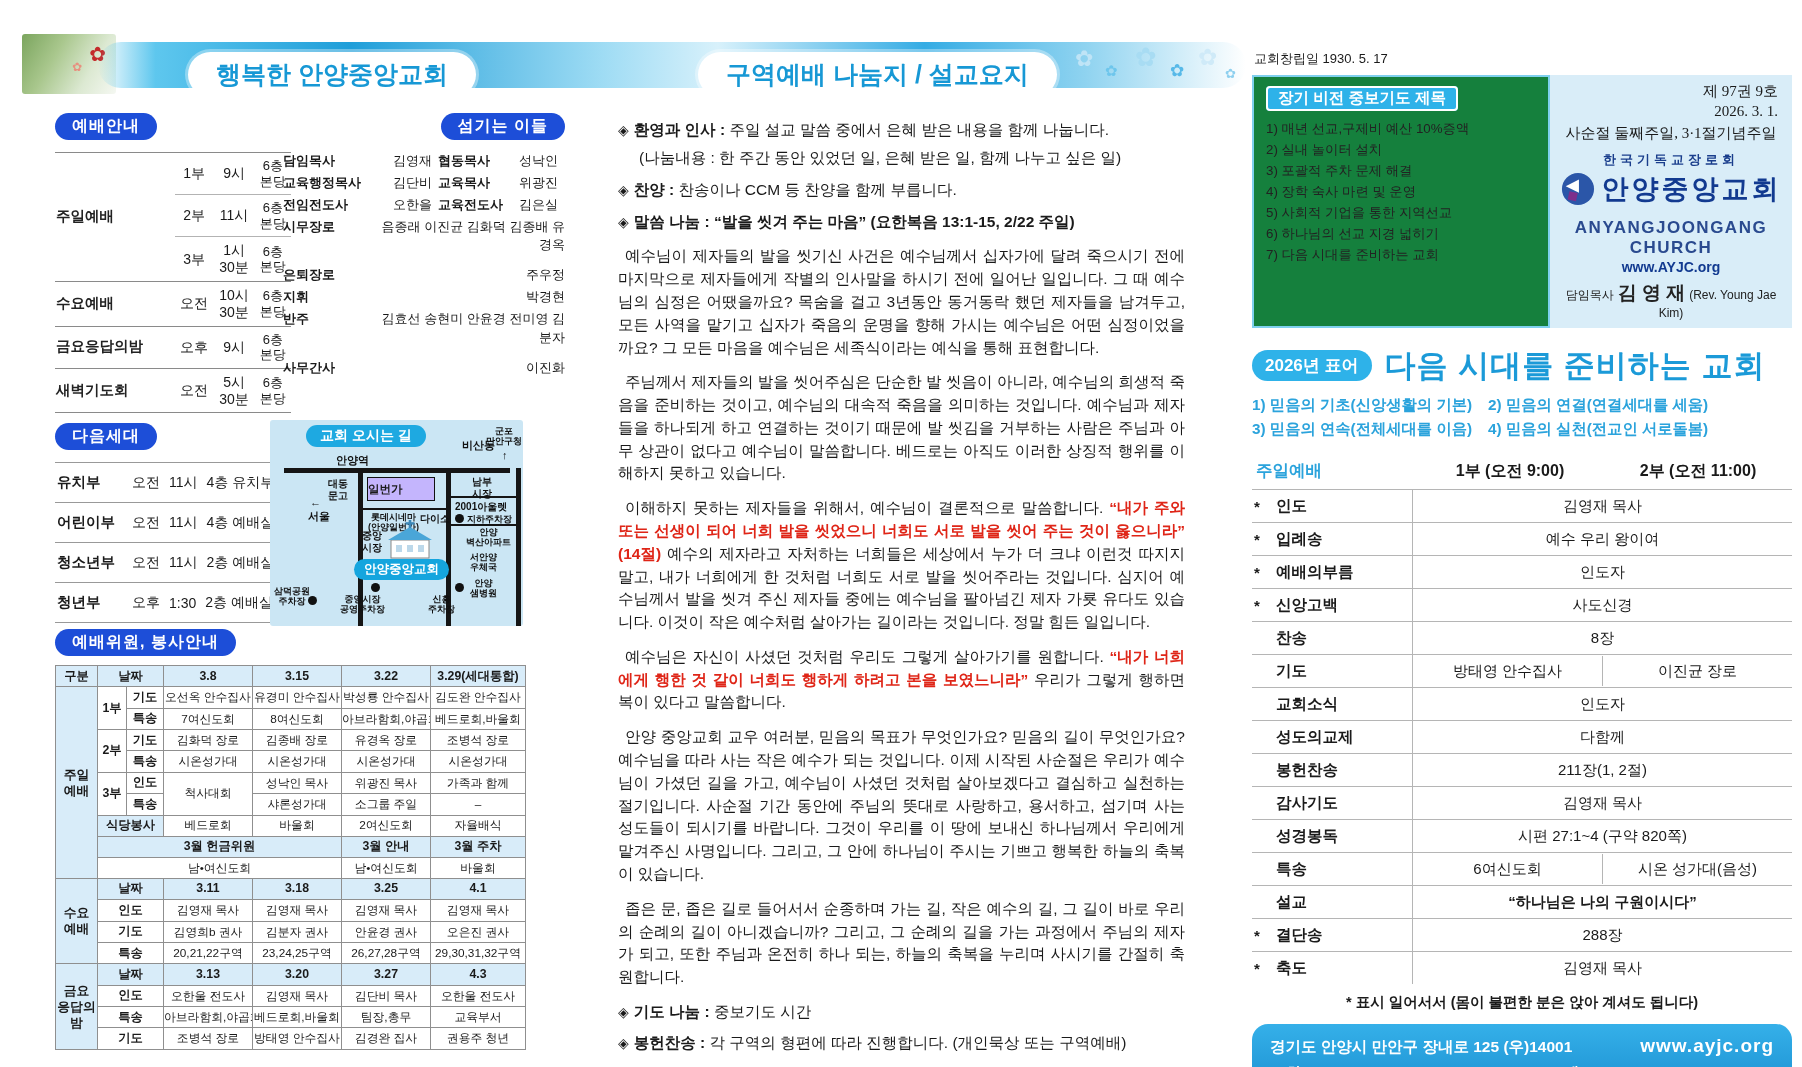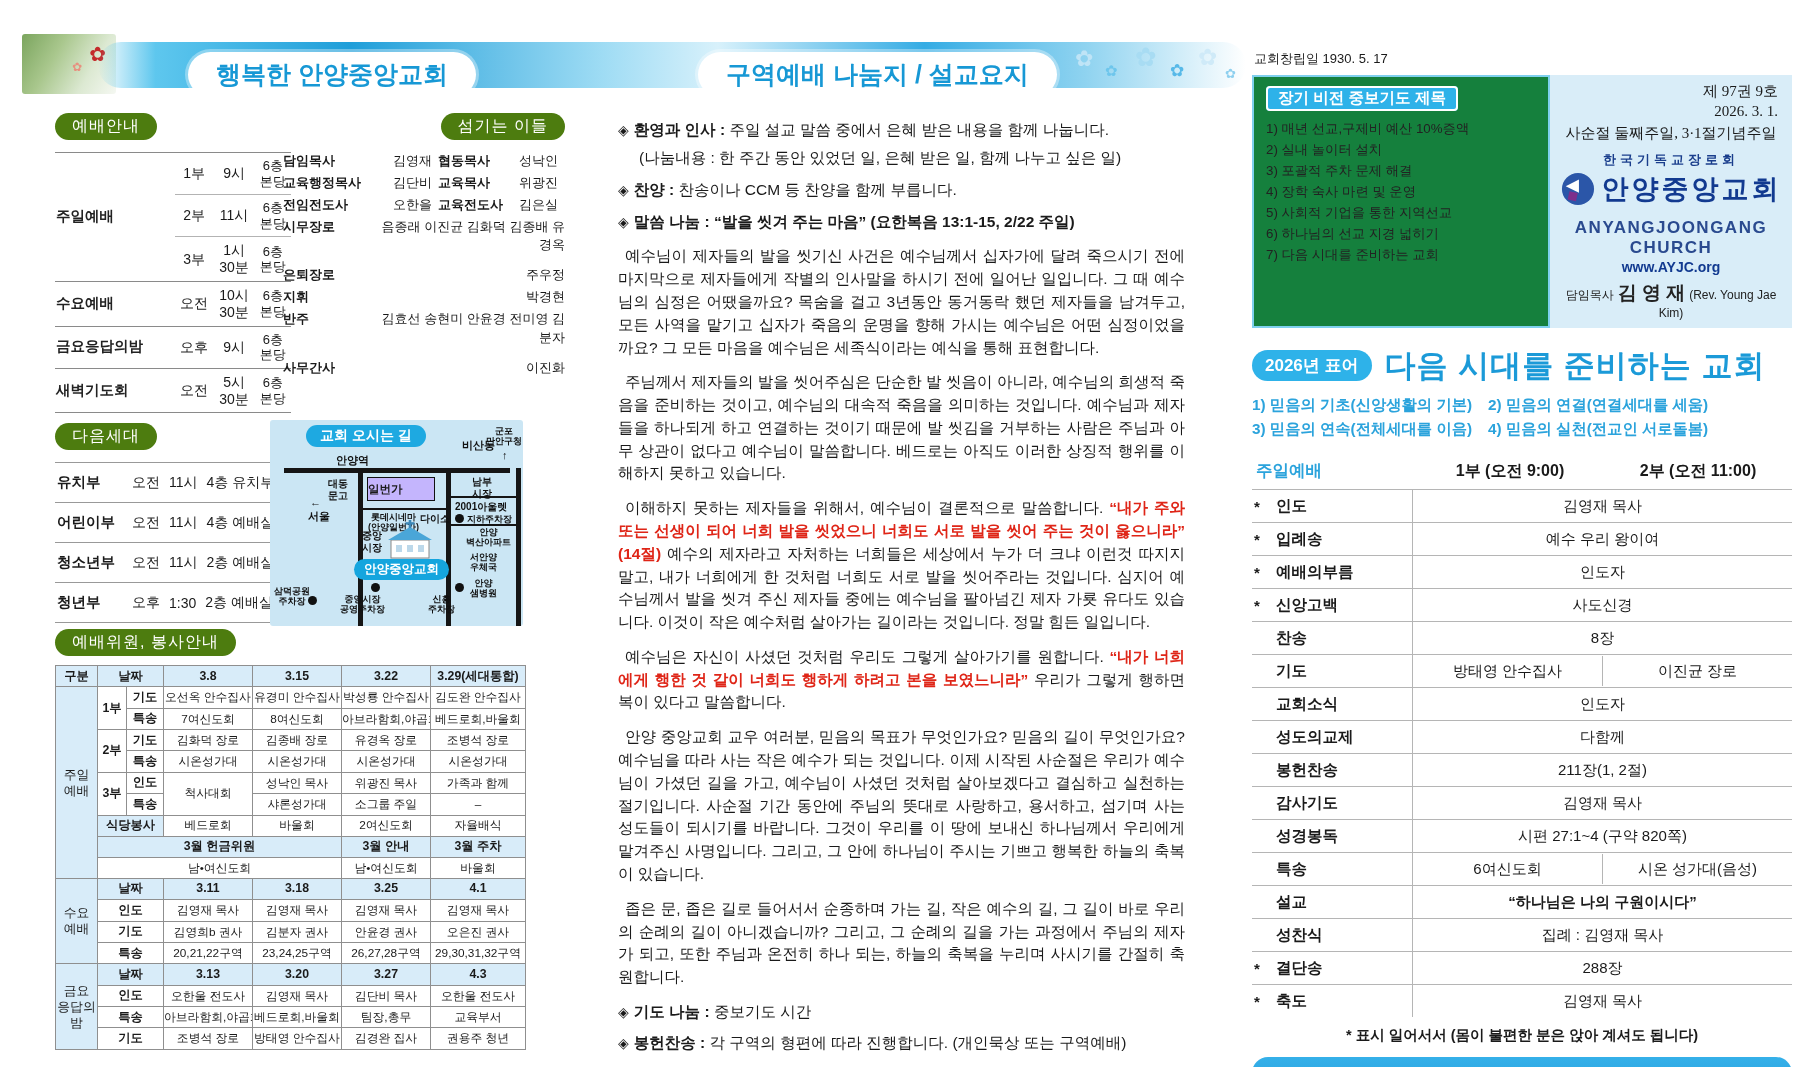--- a/index.html
+++ b/index.html
@@ -13,21 +13,21 @@
   .banner{position:absolute;left:98px;top:42px;width:1148px;height:46px;border-radius:24px;
     background:linear-gradient(90deg,rgba(210,238,250,0) 0%,#5ec7ee 5%,#1f9ed9 22%,#9fdcf4 44%,#d8f1fb 54%,#35ace4 72%,#8fd3f0 86%,rgba(235,248,253,0) 100%);}
   .deco{position:absolute;left:1040px;top:36px;width:210px;height:64px;}
   .deco span{position:absolute;}
   .title-pill{position:absolute;background:#fff;border-radius:26px;padding:6px 28px;
     font-size:25px;font-weight:bold;color:#1798d5;white-space:nowrap;box-shadow:0 0 0 3px rgba(255,255,255,.35);}
   .tp-left{left:188px;top:52px;}
   .tp-mid{left:698px;top:52px;}
 
   
-  .badge{display:inline-block;background:#4d7c0f;color:#fff;font-weight:normal;font-size:16px;
+  .badge{display:inline-block;background:#1d4ed8;color:#fff;font-weight:bold;font-size:16px;
     padding:3px 17px;border-radius:16px;letter-spacing:1px;white-space:nowrap;}
   .pre{white-space:pre-line;}
   .bold{font-weight:bold;}
 
   
   .col-left{position:absolute;left:55px;top:105px;width:525px;height:960px;}
   .block-worship{position:absolute;left:0;top:8px;width:236px;}
   .winfo{width:236px;border-collapse:collapse;margin-top:12px;font-size:14px;}
   .winfo td{border-top:1px solid #b3b3b3;padding:5px 1px;text-align:center;vertical-align:middle;line-height:1.2;}
   .winfo tr.gtop td{border-top:1.6px solid #8a8a8a;}
@@ -68,21 +68,21 @@
   .map-pill{position:absolute;left:84px;top:139px;background:#15a5de;color:#fff;font-weight:bold;
     font-size:12.5px;padding:2px 10px;border-radius:12px;white-space:nowrap;}
   .church-svg{position:absolute;left:114px;top:100px;}
 
   
   .block-duty{position:absolute;left:0;top:524px;width:470px;}
   .duty{border-collapse:collapse;table-layout:fixed;width:470px;margin-top:9px;}
   .duty td{border:1px solid #8f8f8f;text-align:center;padding:2.5px 0;font-size:11.8px;
     white-space:nowrap;overflow:hidden;line-height:1.25;}
   .duty .hl{background:#d8ecf9;font-weight:bold;font-size:12.3px;}
-  .duty .grp{background:#d8ecf9;font-weight:normal;white-space:pre-line;font-size:12.8px;}
+  .duty .grp{background:#d8ecf9;font-weight:bold;white-space:pre-line;font-size:12.8px;}
   .duty .bl{font-weight:bold;font-size:12.3px;}
 
   
   .col-mid{position:absolute;left:618px;top:110px;width:567px;}
   .mi{margin:9px 0 7px;font-size:15.5px;line-height:1.45;}
   .bullet{margin-right:5px;font-size:14px;}
   .sub-line{margin:0 0 10px 21px;font-size:15.5px;}
   p.body{margin:12px 0;font-size:15.5px;line-height:1.47;text-align:justify;text-indent:7px;}
   .red{color:#df2517;font-weight:bold;}
 
@@ -672,29 +672,20 @@
           <div class="ws-label">
             <span class="star"></span>
             <span class="wl-t">설교</span>
           </div>
           <div class="ws-vals">
             <span class="v bold">“하나님은 나의 구원이시다”</span>
           </div>
         </div>
       <div class="ws-row">
           <div class="ws-label">
-            <span class="star"></span>
-            <span class="wl-t">성찬식</span>
-          </div>
-          <div class="ws-vals">
-            <span class="v">집례 : 김영재 목사</span>
-          </div>
-        </div>
-      <div class="ws-row">
-          <div class="ws-label">
             <span class="star">*</span>
             <span class="wl-t">결단송</span>
           </div>
           <div class="ws-vals">
             <span class="v">288장</span>
           </div>
         </div>
       <div class="ws-row">
           <div class="ws-label">
             <span class="star">*</span>

